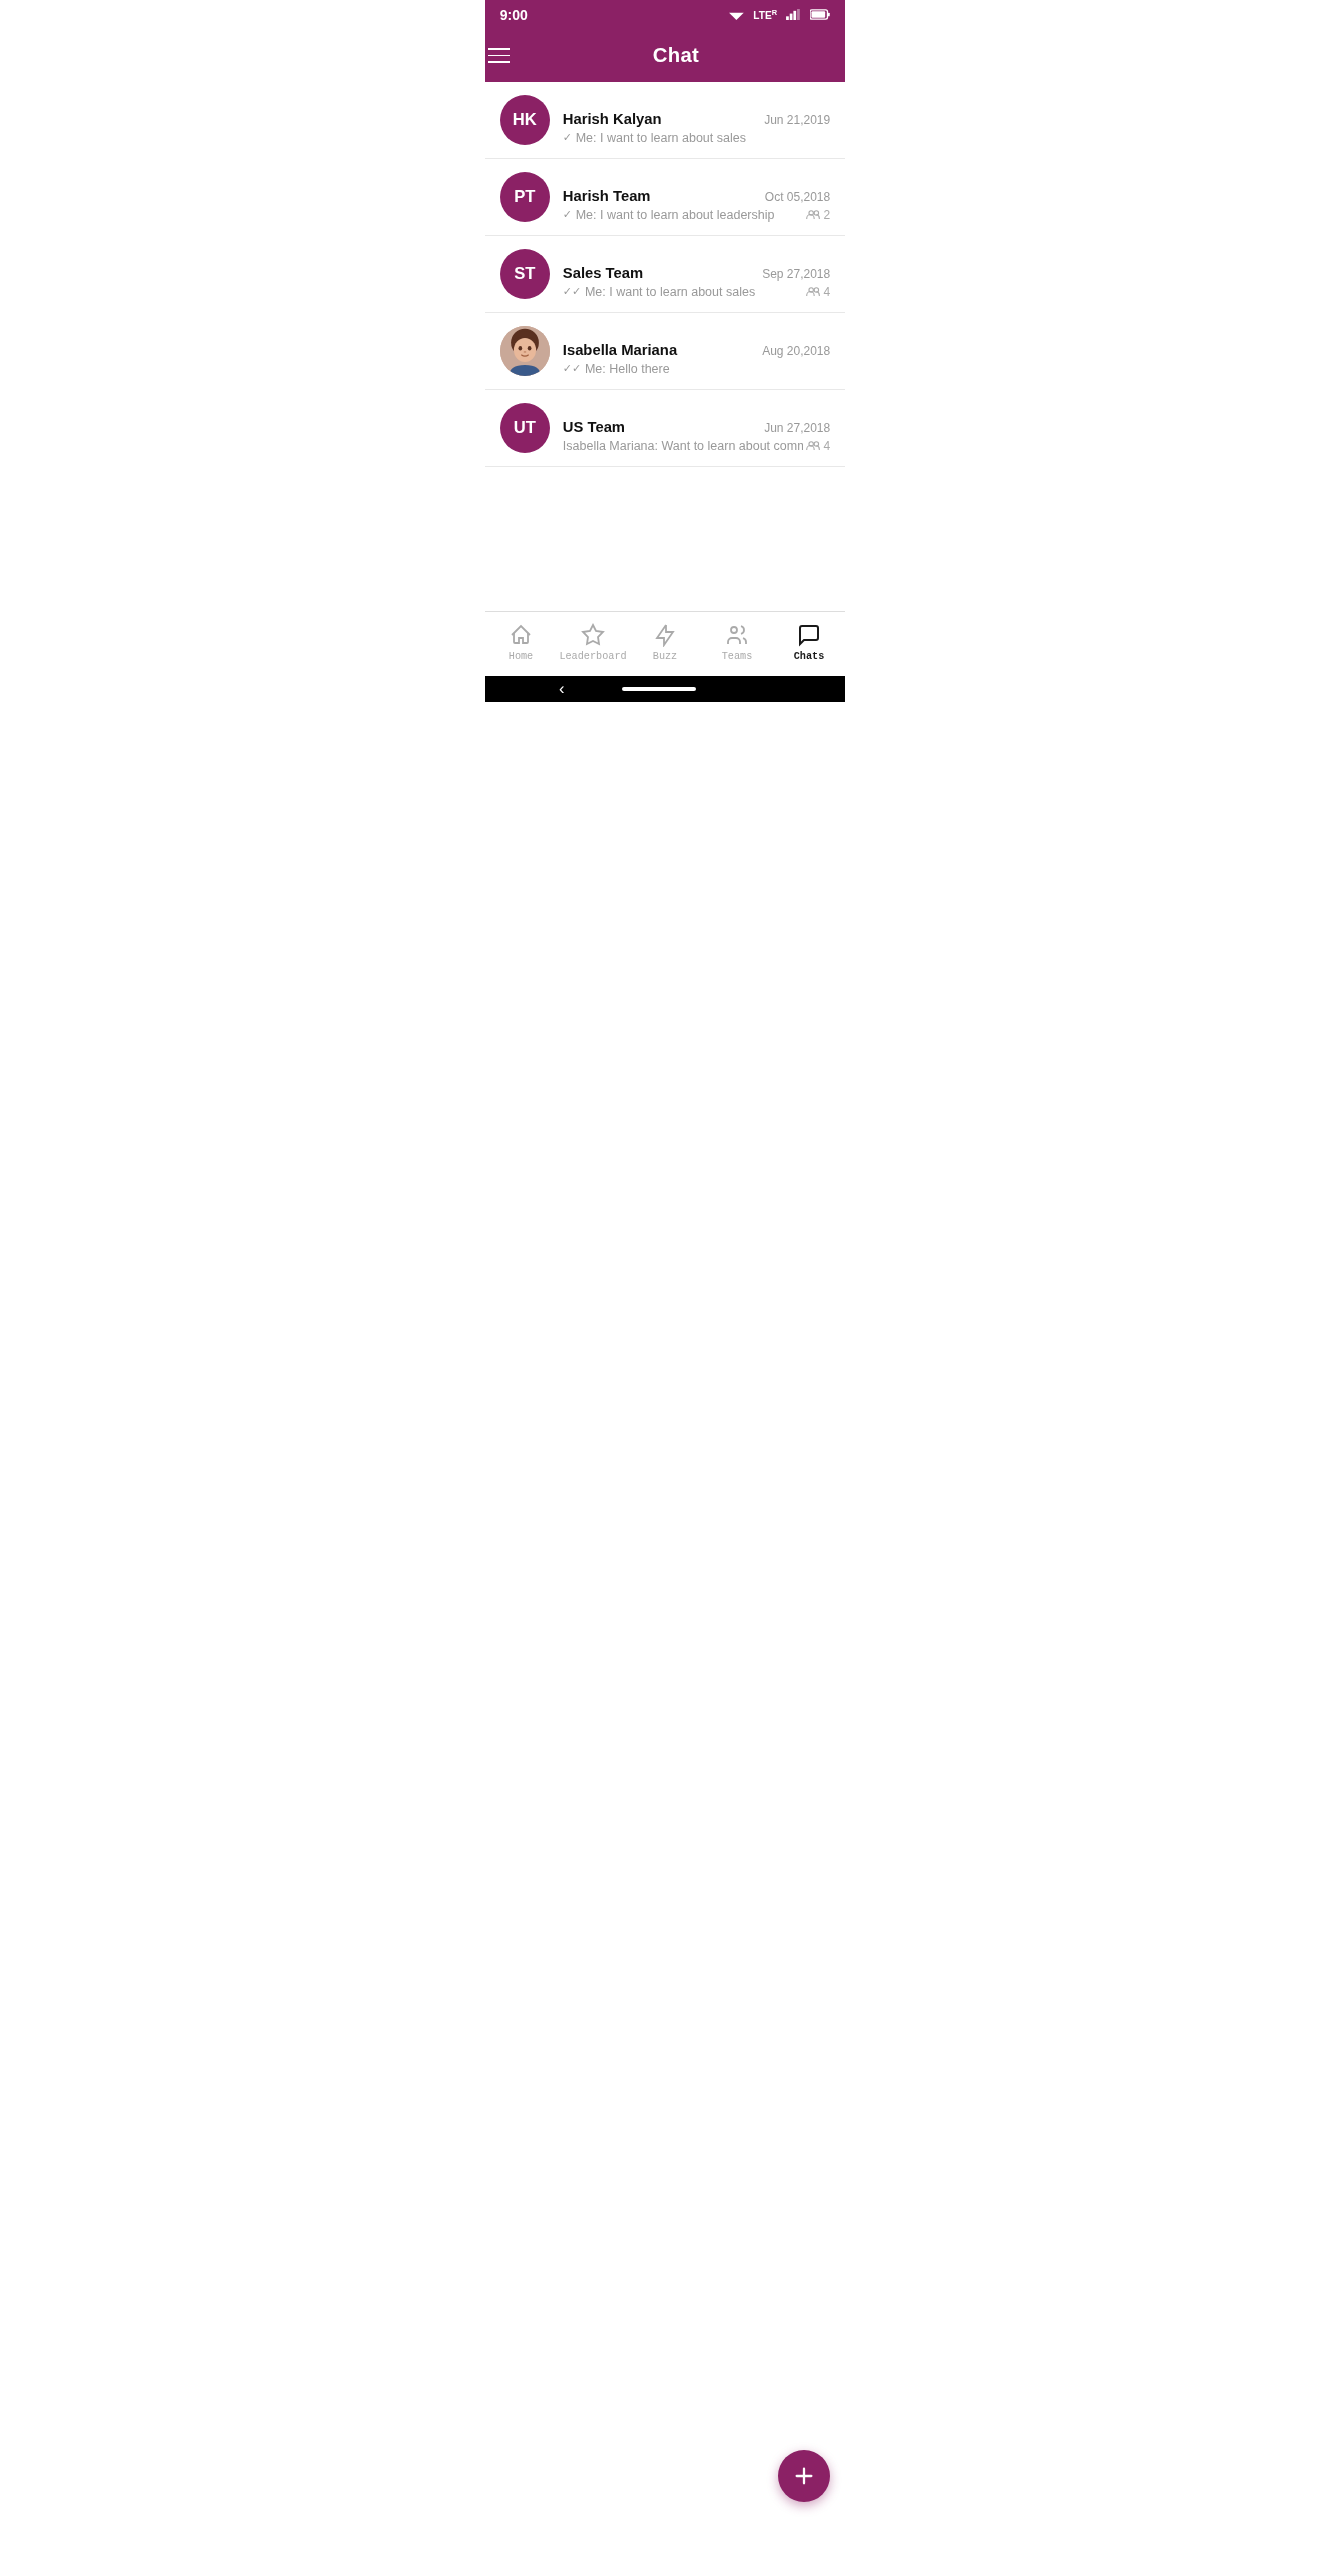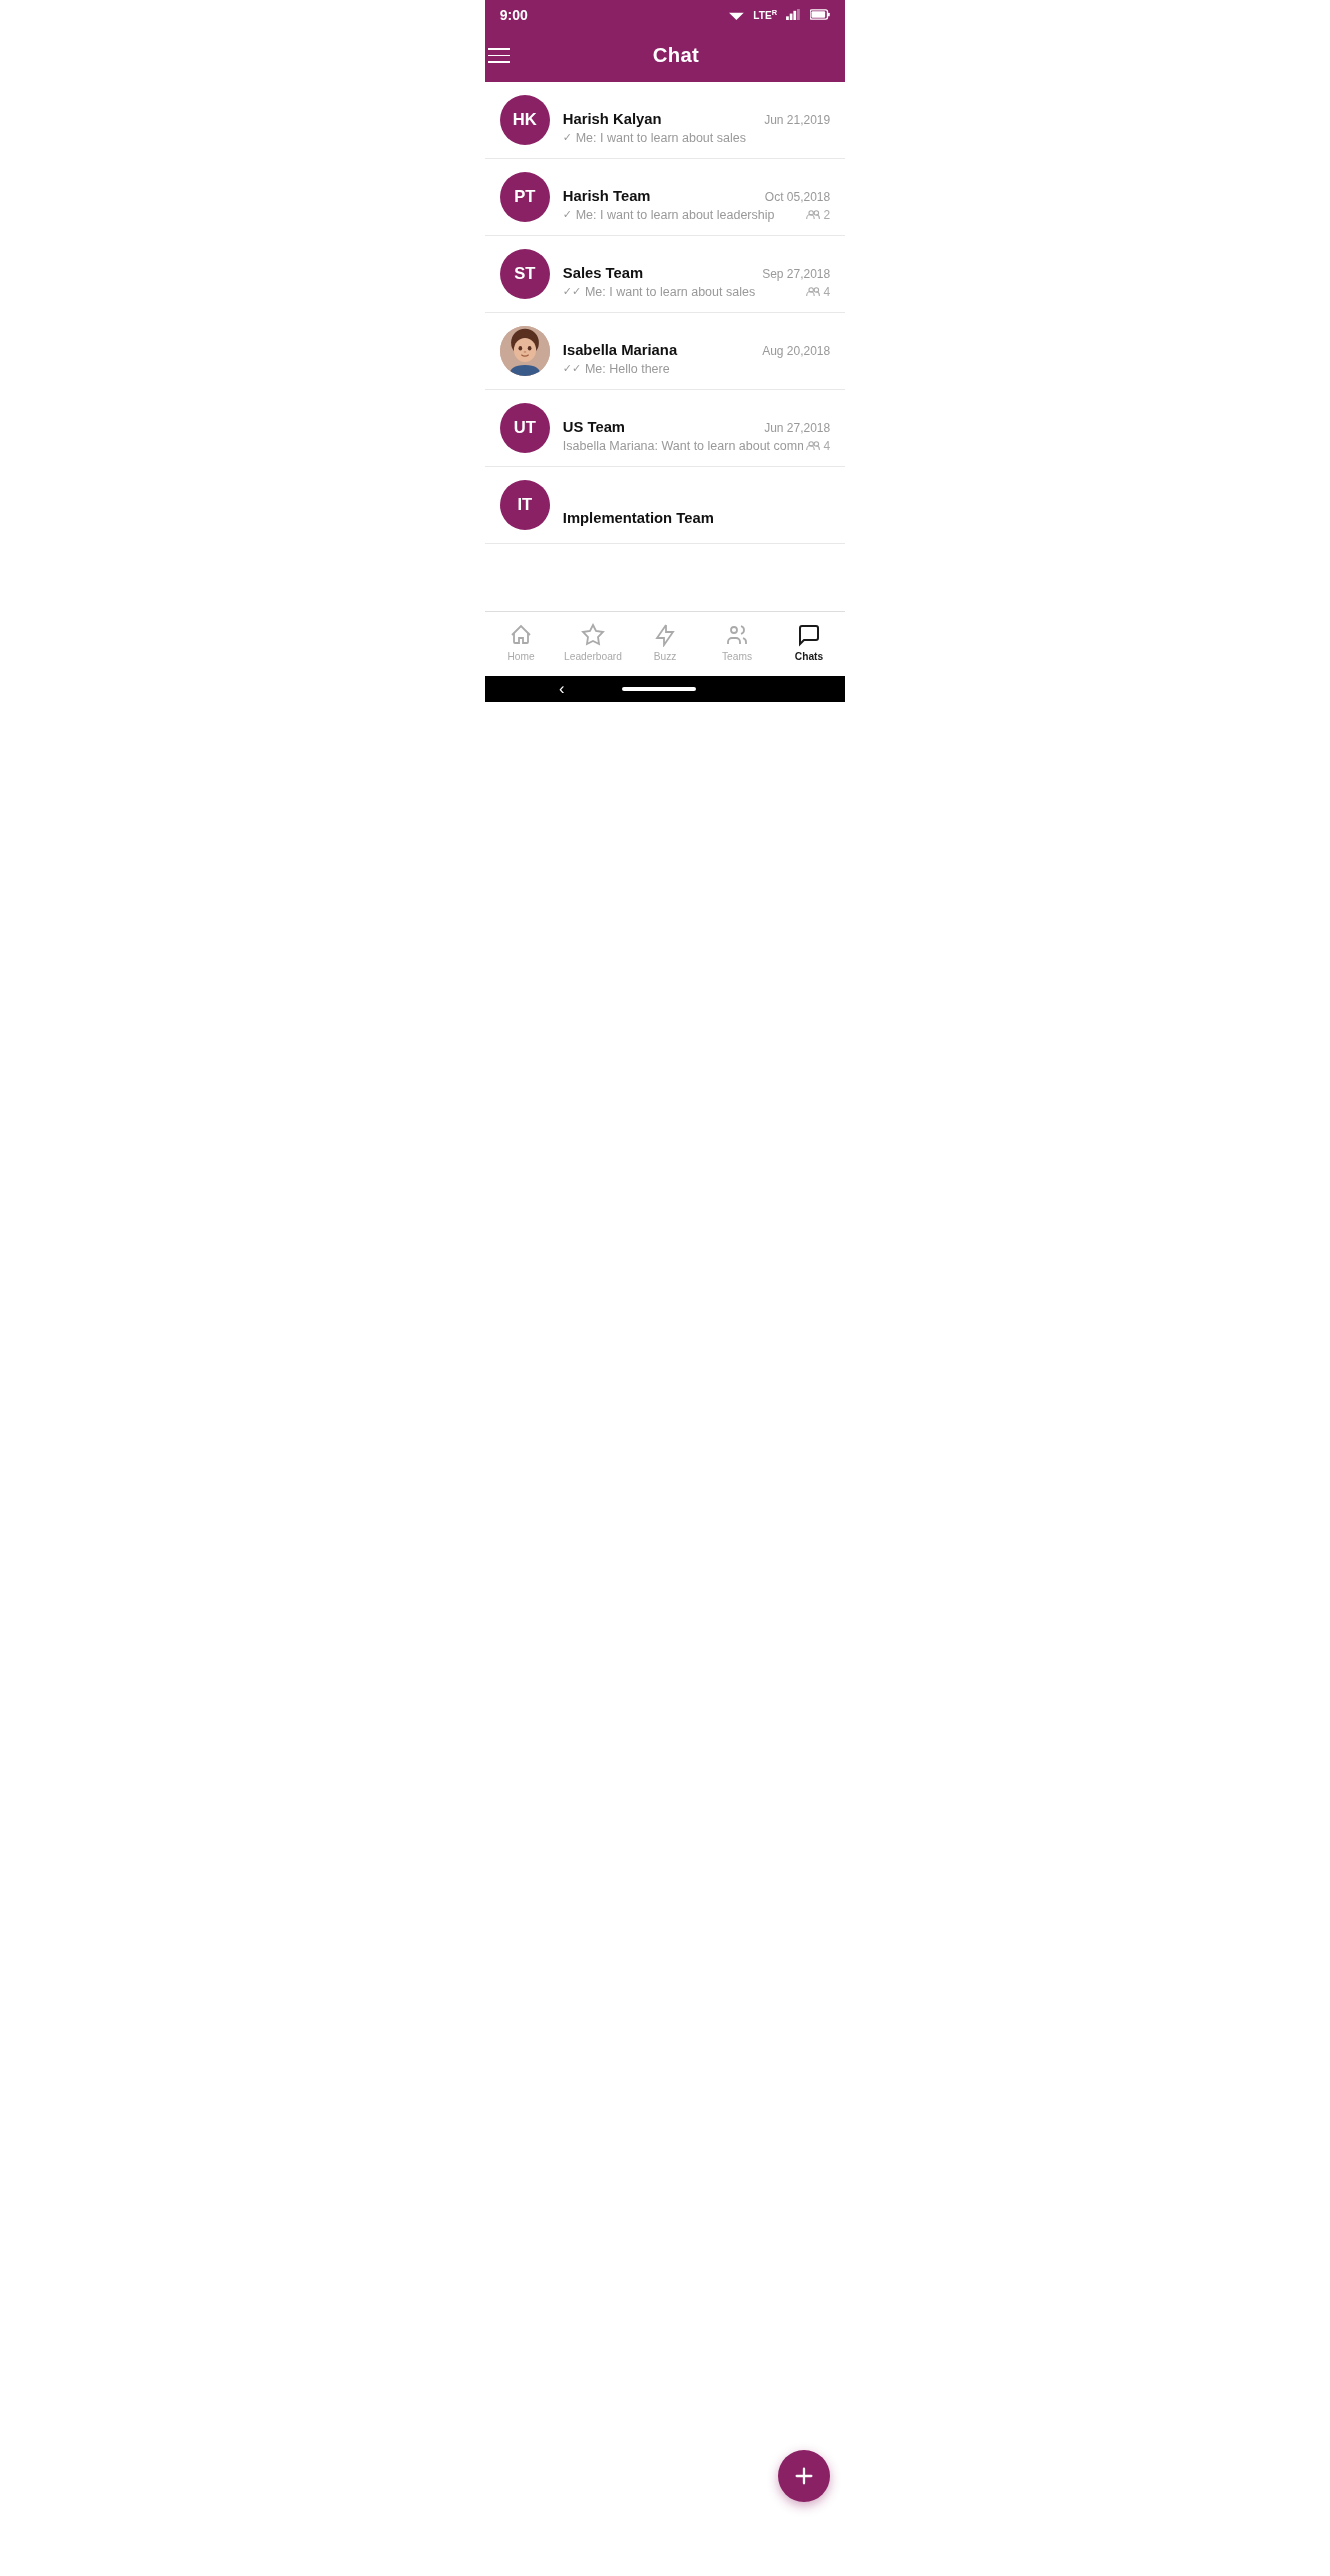--- a/index.html
+++ b/index.html
@@ -200,20 +200,21 @@
     .nav-item.active {
       color: #1a1a1a;
     }
     .nav-item svg {
       width: 24px;
       height: 24px;
     }
     .nav-label {
       font-size: 10.2px;
       font-weight: 400;
+      font-family: Liberation Mono, monospace;
     }
     .nav-item.active .nav-label {
       font-weight: 700;
     }
 
     
     .home-bar {
       background: #000;
       height: 26px;
       display: flex;
@@ -391,30 +392,20 @@
           <circle cx="7" cy="5" r="3"></circle>
           <path d="M1 13v-1a5 5 0 0110 0v1"></path>
           <circle cx="14" cy="5" r="3"></circle>
           <path d="M18 13v-1a5 5 0 00-4-4.9"></path>
         </svg>
         4
       </span>
         </div>
       </div>
     </div>
-    <div class="chat-item">
-      <div class="avatar">IT</div>
-      <div class="chat-content">
-        <div class="chat-top-row">
-          <span class="chat-name">Implementation Team</span>
-          <span class="chat-date"></span>
-        </div>
-
-      </div>
-    </div>
   </div>
 
 <div class="fab">
   <svg width="22" height="22" viewBox="0 0 24 24" fill="none">
     <line x1="12" y1="4" x2="12" y2="20" stroke="white" stroke-width="2.5" stroke-linecap="round"></line>
     <line x1="4" y1="12" x2="20" y2="12" stroke="white" stroke-width="2.5" stroke-linecap="round"></line>
   </svg>
 </div>
 
 <div class="bottom-nav">

